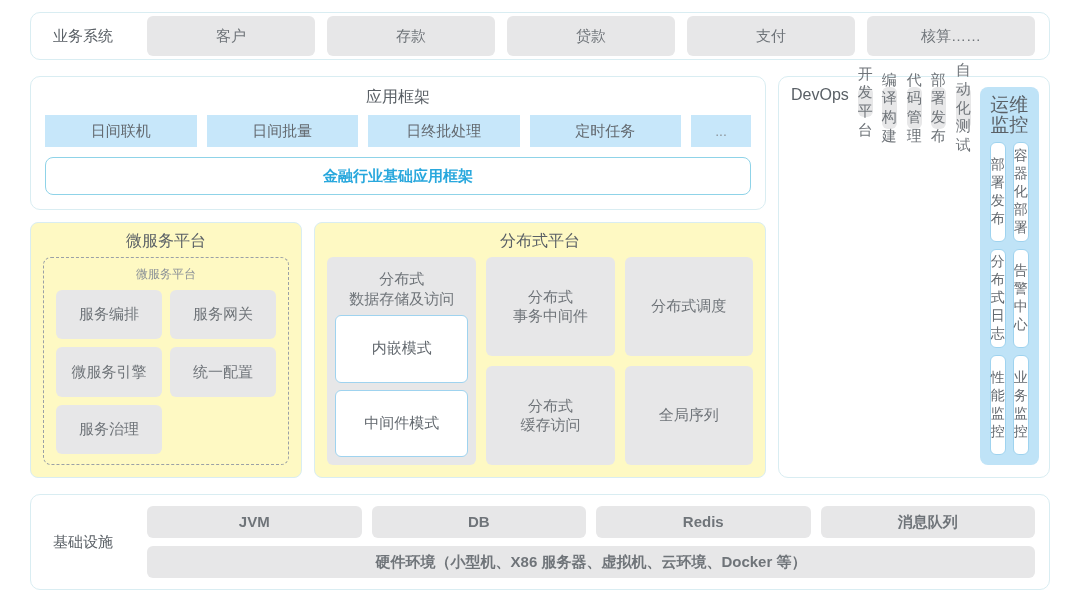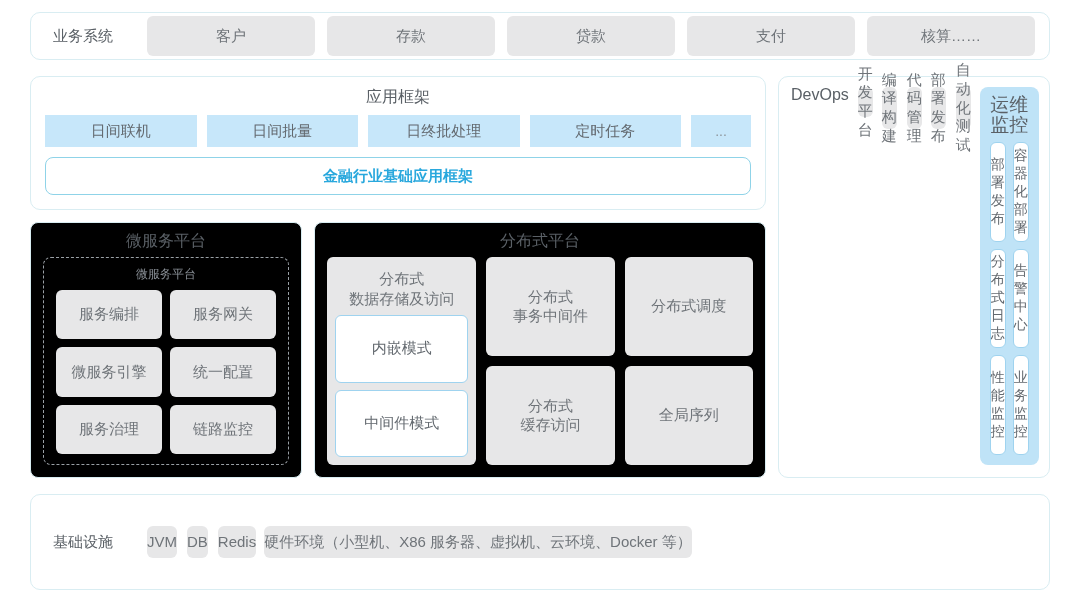--- a/index.html
+++ b/index.html
@@ -29,21 +29,21 @@
   
   .outer-panel {
     border: 1px solid #d9edf2;
     border-radius: 10px;
     background: #ffffff;
     box-sizing: border-box;
   }
   .sub-panel {
     border: 1px solid #d9edf2;
     border-radius: 8px;
-    background: #000000;
+    background: #fef9c3;
     box-sizing: border-box;
   }
 
   
   .chip {
     background: #e7e7e8;
     border-radius: 6px;
     display: flex;
     align-items: center;
     justify-content: center;
@@ -293,23 +293,24 @@
   .infra-label {
     width: 104px;
     min-width: 104px;
     text-align: center;
     font-size: 15px;
     color: #5a6066;
   }
   .infra-body {
     flex: 1 1 auto;
     display: flex;
-    flex-direction: row;
+    flex-direction: column;
     gap: 8px;
     min-width: 0;
+    font-weight: bold;
   }
   .infra-top {
     display: flex;
     gap: 10px;
     height: 32px;
   }
   .infra-top .chip { flex: 1 1 0; }
   .infra-bottom { height: 32px; }
 </style>
 </head>
@@ -347,21 +348,20 @@
         <div class="sub-panel msp">
           <div class="section-title">微服务平台</div>
           <div class="msp-dashed">
             <div class="msp-inner-title">微服务平台</div>
             <div class="msp-grid">
               <div class="chip">服务编排</div>
               <div class="chip">服务网关</div>
               <div class="chip">微服务引擎</div>
               <div class="chip">统一配置</div>
               <div class="chip">服务治理</div>
-              <div class="chip">链路监控</div>
             </div>
           </div>
         </div>
 
         <div class="sub-panel dist">
           <div class="section-title">分布式平台</div>
           <div class="dist-body">
 
             <div class="dist-col1">
               <div class="dist-col1-title">分布式
@@ -414,18 +414,19 @@
 
   </div>
 
   <div class="outer-panel infra">
     <div class="infra-label">基础设施</div>
     <div class="infra-body">
       <div class="infra-top">
         <div class="chip">JVM</div>
         <div class="chip">DB</div>
         <div class="chip">Redis</div>
+        <div class="chip">消息队列</div>
       </div>
       <div class="chip infra-bottom">硬件环境（小型机、X86 服务器、虚拟机、云环境、Docker 等）</div>
     </div>
   </div>
 
 </div>
 
 </body></html>

